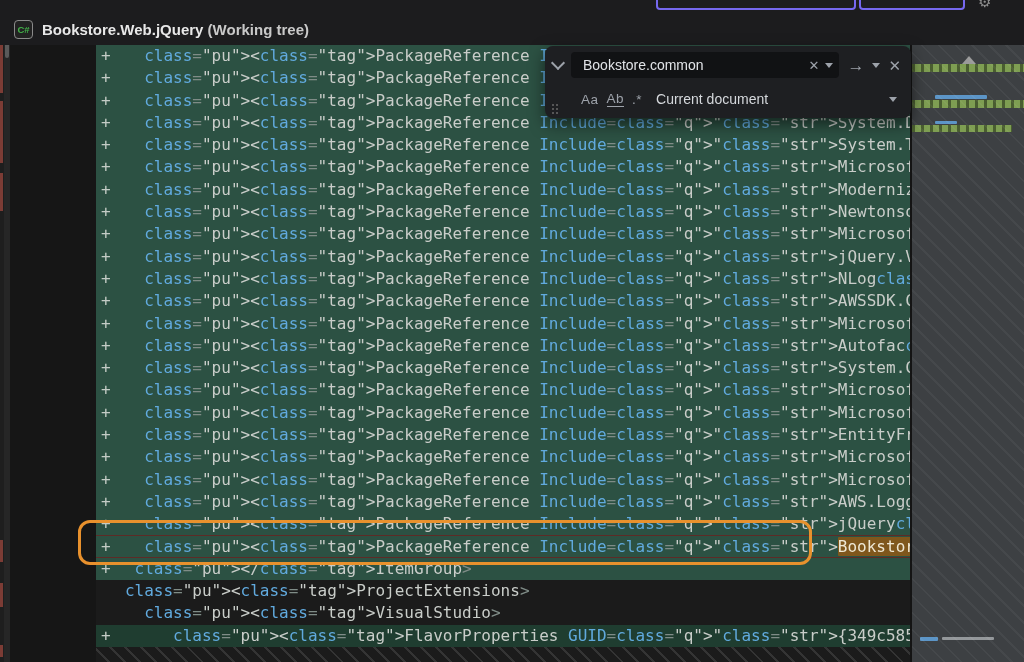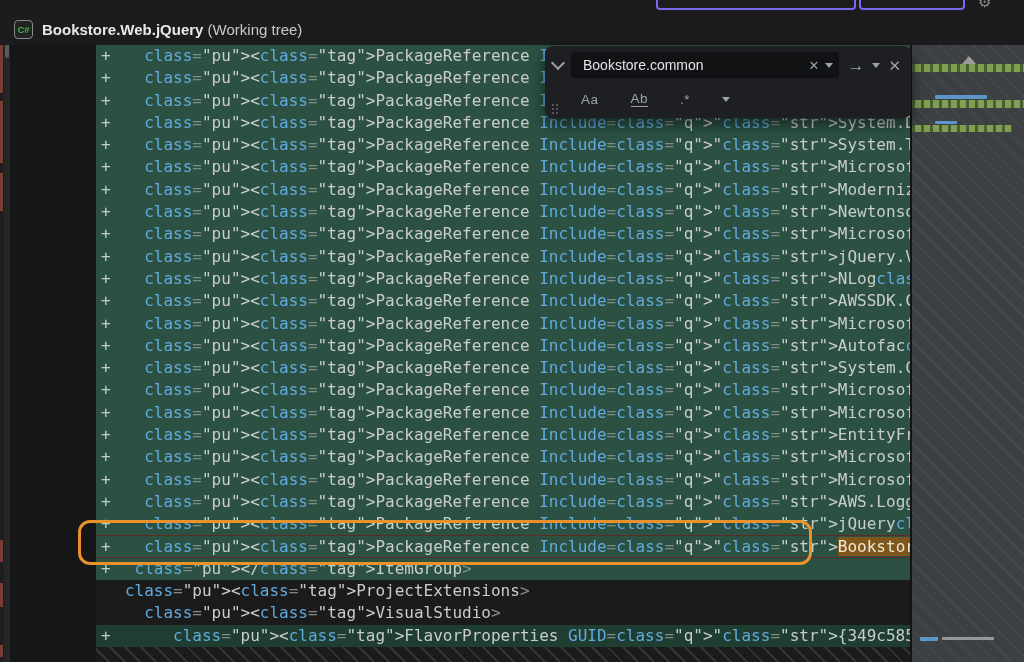--- a/index.html
+++ b/index.html
@@ -11,21 +11,21 @@
   
   .header{position:absolute;left:0;top:0;width:1024px;height:45px;background:#1c1c1e;z-index:5;}
   .partial-btn{position:absolute;top:-16px;height:26px;border:2px solid #7668f0;border-radius:4px;background:#1d1d20;box-sizing:border-box;}
   .btn1{left:656px;width:200px;}
   .btn2{left:859px;width:106px;}
   .gear{position:absolute;left:978px;top:-6px;color:#8d8d8d;font-size:15px;line-height:15px;}
   .titlerow{position:absolute;left:14px;top:20px;display:flex;align-items:center;gap:9px;}
   .cs-icon{width:19px;height:19px;border:1.5px solid #8a8a8a;border-radius:4px;box-sizing:border-box;
     color:#43b34a;font-size:9.5px;font-weight:bold;display:flex;align-items:center;justify-content:center;background:#222;}
   .title{font-size:15px;color:#e8e8e8;font-weight:bold;}
-  .title .suffix{font-weight:normal;color:#c9c9c9;}
+  .title .suffix{font-weight:bold;color:#c9c9c9;}
   
   .err-stripe{position:absolute;left:0;top:45px;width:4px;height:617px;background:#1e1e1e;z-index:4;}
   .err-mark{position:absolute;left:0;width:3px;background:#7c3c35;}
   .scroll-strip{position:absolute;left:4px;top:30px;width:6px;height:632px;background:#262626;z-index:4;}
   .scroll-thumb{position:absolute;left:1px;top:2px;width:4px;height:26px;background:#5a5a5a;border-radius:2px;}
   
   .editor{position:absolute;left:0;top:45px;width:1024px;height:617px;}
   .rows{position:absolute;left:10px;top:0;width:900px;overflow:hidden;background:#161616;}
   .row{display:flex;height:22.3px;line-height:22.3px;font-family:"DejaVu Sans Mono",monospace;font-size:16px;}
   .row .gut{width:86px;flex:none;background:#161616;}
@@ -54,21 +54,21 @@
   
   .search-panel{position:absolute;left:545px;top:46px;width:366px;height:72px;background:#1e1f22;border-radius:8px;
     box-shadow:0 6px 16px rgba(0,0,0,.55);z-index:10;}
   .sp-row1{display:flex;align-items:center;height:38px;padding:0 10px 0 8px;gap:8px;}
   .chev{width:8px;height:8px;border-right:2px solid #9da2aa;border-bottom:2px solid #9da2aa;transform:rotate(45deg);margin-top:-4px;flex:none;}
   .sp-input-wrap{flex:1;height:26px;background:#111214;border-radius:4px;display:flex;align-items:center;padding:0 6px 0 10px;gap:6px;}
   .sp-input{flex:1;background:transparent;border:none;outline:none;color:#e2e4e8;font-size:14px;font-family:"Liberation Sans",sans-serif;min-width:0;}
   .icon-x{color:#9da2aa;font-size:13px;line-height:13px;cursor:default;}
   .mini-caret{width:0;height:0;border-left:4px solid transparent;border-right:4px solid transparent;border-top:5px solid #9da2aa;}
   .arrow-next{color:#9da2aa;font-size:17px;line-height:17px;font-weight:bold;}
-  .sp-row2{display:flex;align-items:center;height:30px;padding:0 14px 0 36px;gap:32px;color:#9da2aa;}
+  .sp-row2{display:flex;align-items:center;height:30px;padding:0 14px 0 36px;gap:8px;color:#9da2aa;}
   .opt{font-size:13.5px;letter-spacing:.5px;}
   .opt.words{border-bottom:1.5px solid #9da2aa;line-height:14px;}
   .scope{color:#d5d8dc;font-size:14px;margin-left:6px;flex:1;}
   .drag-dots{position:absolute;left:7px;bottom:3px;width:7px;height:11px;}
   .drag-dots i{position:absolute;width:2px;height:2px;border-radius:50%;background:#6a6a6a;}
 </style>
 </head>
 <body>
 
 <div class="header">
@@ -230,20 +230,21 @@
       <span class="mini-caret"></span>
     </div>
     <span class="arrow-next">→</span>
     <span class="mini-caret"></span>
     <span class="icon-x" style="font-size:15px;">✕</span>
   </div>
   <div class="sp-row2">
     <span class="opt">Aa</span>
     <span class="opt words">Ab</span>
     <span class="opt">.*</span>
+    <span class="scope">Current document</span>
     <span class="mini-caret"></span>
   </div>
   <div class="drag-dots">
     <i style="left:0;top:0"></i>
       <i style="left:0;top:4px"></i>
       <i style="left:0;top:8px"></i>
     <i style="left:4px;top:0"></i>
       <i style="left:4px;top:4px"></i>
       <i style="left:4px;top:8px"></i>
   </div>

